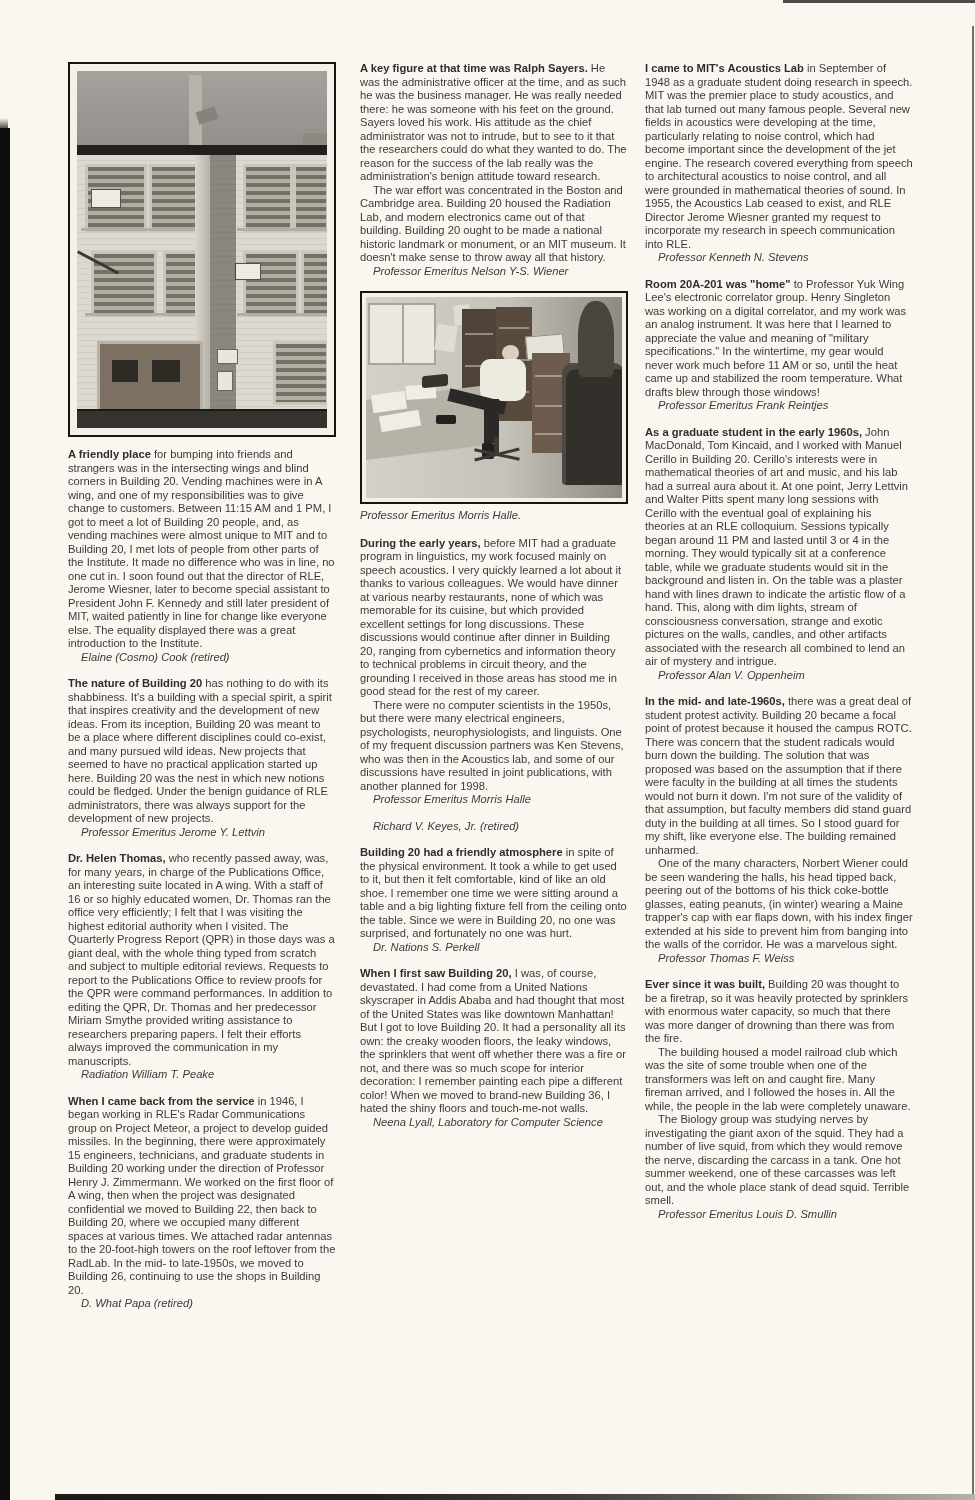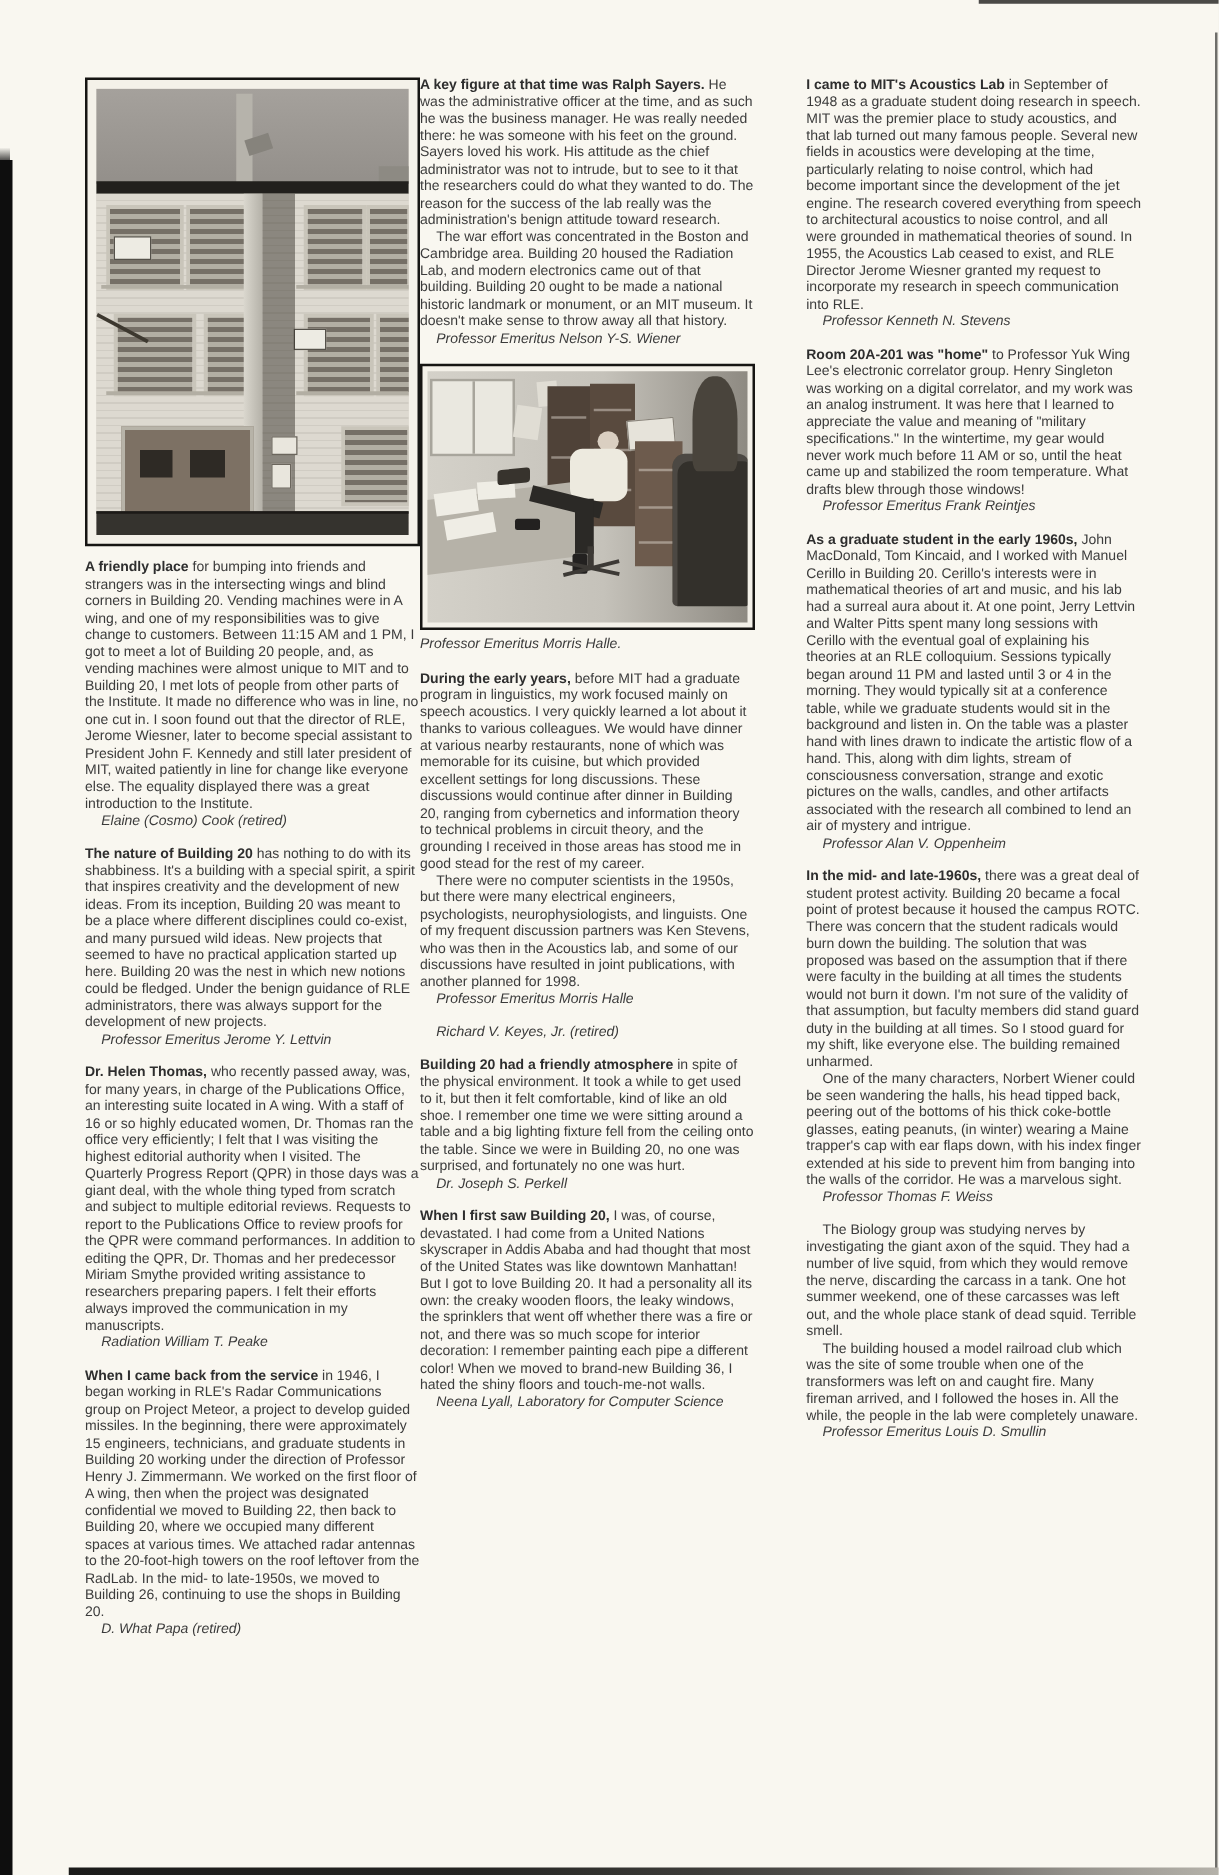--- a/index.html
+++ b/index.html
@@ -10,21 +10,21 @@
   .edge-left{position:absolute;left:0;top:128px;bottom:0;width:10px;background:#0e0e0e;}
   .edge-left-tip{position:absolute;left:0;top:118px;width:8px;height:14px;background:linear-gradient(180deg,transparent,#0e0e0e);}
   .edge-right{position:absolute;right:1px;top:26px;bottom:0;width:2px;background:#6f6e6a;}
   .edge-top-right{position:absolute;top:0;right:0;height:3px;width:192px;background:#4b4a47;}
   .edge-bottom{position:absolute;bottom:0;left:55px;right:0;height:6px;
     background:linear-gradient(90deg,#1b1b1a 0%,#242422 35%,#3d3c39 55%,#5d5b57 72%,#96938d 88%,#b5b2aa 100%);}
 
   
   .col{position:absolute;top:62px;width:268px;color:#3b3b3b;font-size:11.2px;line-height:13.5px;}
   #col1{left:68px;}
-  #col2{left:336px;}
+  #col2{left:360px;}
   #col3{left:645px;}
   .story{margin:0 0 13px 0;}
   p.body{margin:0;text-align:left;}
   p.body.indent{text-indent:13px;}
   b.lead{font-weight:bold;color:#2e2e2e;}
   p.sig{margin:0;font-style:italic;padding-left:13px;}
   .caption{margin:5px 0 14px 0;font-style:italic;color:#3b3b3b;}
 
   
   figure.photo{margin:0;box-sizing:border-box;border:2px solid #161513;background:#f4f1e9;}
@@ -199,21 +199,21 @@
     <div class="story">
         <p class="body"><b class="lead">During the early years,</b> before MIT had a graduate program in linguistics, my work focused mainly on speech acoustics.  I very quickly learned a lot about it thanks to various colleagues.  We would have dinner at various nearby restaurants, none of which was memorable for its cuisine, but which provided excellent settings for long discussions.  These discussions would continue after dinner in Building 20, ranging from cybernetics and information theory to technical problems in circuit theory, and the grounding I received in those areas has stood me in good stead for the rest of my career.</p>
         <p class="body indent">There were no computer scientists in the 1950s, but there were many electrical engineers, psychologists, neurophysiologists, and linguists. One of my frequent discussion partners was Ken Stevens, who was then in the Acoustics lab, and some of our discussions have resulted in joint publications, with another planned for 1998.</p>
         <p class="sig">Professor Emeritus Morris Halle</p>
       </div>
     <div class="story">
         <p class="sig">Richard V. Keyes, Jr. (retired)</p>
       </div>
     <div class="story">
         <p class="body"><b class="lead">Building 20 had a friendly atmosphere</b> in spite of the physical environment.  It took a while to get used to it, but then it felt comfortable, kind of like an old shoe.  I remember one time we were sitting around a table and a big lighting fixture fell from the ceiling onto the table.  Since we were in Building 20, no one was surprised, and fortunately no one was hurt.</p>
-        <p class="sig">Dr. Joseph S. Perkell</p>
+        <p class="sig">Dr. Nations S. Perkell</p>
       </div>
     <div class="story">
         <p class="body"><b class="lead">When I first saw Building 20,</b> I was, of course, devastated.  I had come from a United Nations skyscraper in Addis Ababa and had thought that most of the United States was like downtown Manhattan!  But I got to love Building 20.  It had a personality all its own: the creaky wooden floors, the leaky windows, the sprinklers that went off whether there was a fire or not, and there was so much scope for interior decoration: I remember painting each pipe a different color!  When we moved to brand-new Building 36, I hated the shiny floors and touch-me-not walls.</p>
         <p class="sig">Neena Lyall, Laboratory for Computer Science</p>
       </div>
   </div>
 
   <div class="col" id="col3">
     <div class="story">
         <p class="body"><b class="lead">I came to MIT's Acoustics Lab</b> in September of 1948 as a graduate student doing research in speech.  MIT was the premier place to study acoustics, and that lab turned out many famous people.  Several new fields in acoustics were developing at the time, particularly relating to noise control, which had become important since the development of the jet engine.  The research covered everything from speech to architectural acoustics to noise control, and all were grounded in mathematical theories of sound.  In 1955, the Acoustics Lab ceased to exist, and RLE Director Jerome Wiesner granted my request to incorporate my research in speech communication into RLE.</p>
@@ -226,19 +226,20 @@
     <div class="story">
         <p class="body"><b class="lead">As a graduate student in the early 1960s,</b> John MacDonald, Tom Kincaid, and I worked with Manuel Cerillo in Building 20.  Cerillo's interests were in mathematical theories of art and music, and his lab had a surreal aura about it.  At one point, Jerry Lettvin and Walter Pitts spent many long sessions with Cerillo with the eventual goal of explaining his theories at an RLE colloquium.  Sessions typically began around 11 PM and lasted until 3 or 4 in the morning.  They would typically sit at a conference table, while we graduate students would sit in the background and listen in.  On the table was a plaster hand with lines drawn to indicate the artistic flow of a hand.  This, along with dim lights, stream of consciousness conversation, strange and exotic pictures on the walls, candles, and other artifacts associated with the research all combined to lend an air of mystery and intrigue.</p>
         <p class="sig">Professor Alan V. Oppenheim</p>
       </div>
     <div class="story">
         <p class="body"><b class="lead">In the mid- and late-1960s,</b> there was a great deal of student protest activity.  Building 20 became a focal point of protest because it housed the campus ROTC.  There was concern that the student radicals would burn down the building.  The solution that was proposed was based on the assumption that if there were faculty in the building at all times the students would not burn it down.  I'm not sure of the validity of that assumption, but faculty members did stand guard duty in the building at all times. So I stood guard for my shift, like everyone else. The building remained unharmed.</p>
         <p class="body indent">One of the many characters, Norbert Wiener could be seen wandering the halls, his head tipped back, peering out of the bottoms of his thick coke-bottle glasses, eating peanuts, (in winter) wearing a Maine trapper's cap with ear flaps down, with his index finger extended at his side to prevent him from banging into the walls of the corridor.  He was a marvelous sight.</p>
         <p class="sig">Professor Thomas F. Weiss</p>
       </div>
     <div class="story">
+        <p class="body"><b class="lead">Ever since it was built,</b> Building 20 was thought to be a firetrap, so it was heavily protected by sprinklers with enormous water capacity, so much that there was more danger of drowning than there was from the fire.</p>
+        <p class="body indent">The building housed a model railroad club which was the site of some trouble when one of the transformers was left on and caught fire. Many fireman arrived, and I followed the hoses in.  All the while, the people in the lab were completely unaware.</p>
         <p class="body indent">The Biology group was studying nerves by investigating the giant axon of the squid.  They had a number of live squid, from which they would remove the nerve, discarding the carcass in a tank.  One hot summer weekend, one of these carcasses was left out, and the whole place stank of dead squid. Terrible smell.</p>
-        <p class="body indent">The building housed a model railroad club which was the site of some trouble when one of the transformers was left on and caught fire. Many fireman arrived, and I followed the hoses in.  All the while, the people in the lab were completely unaware.</p>
         <p class="sig">Professor Emeritus Louis D. Smullin</p>
       </div>
   </div>
 
 </div>
 
 </body></html>

